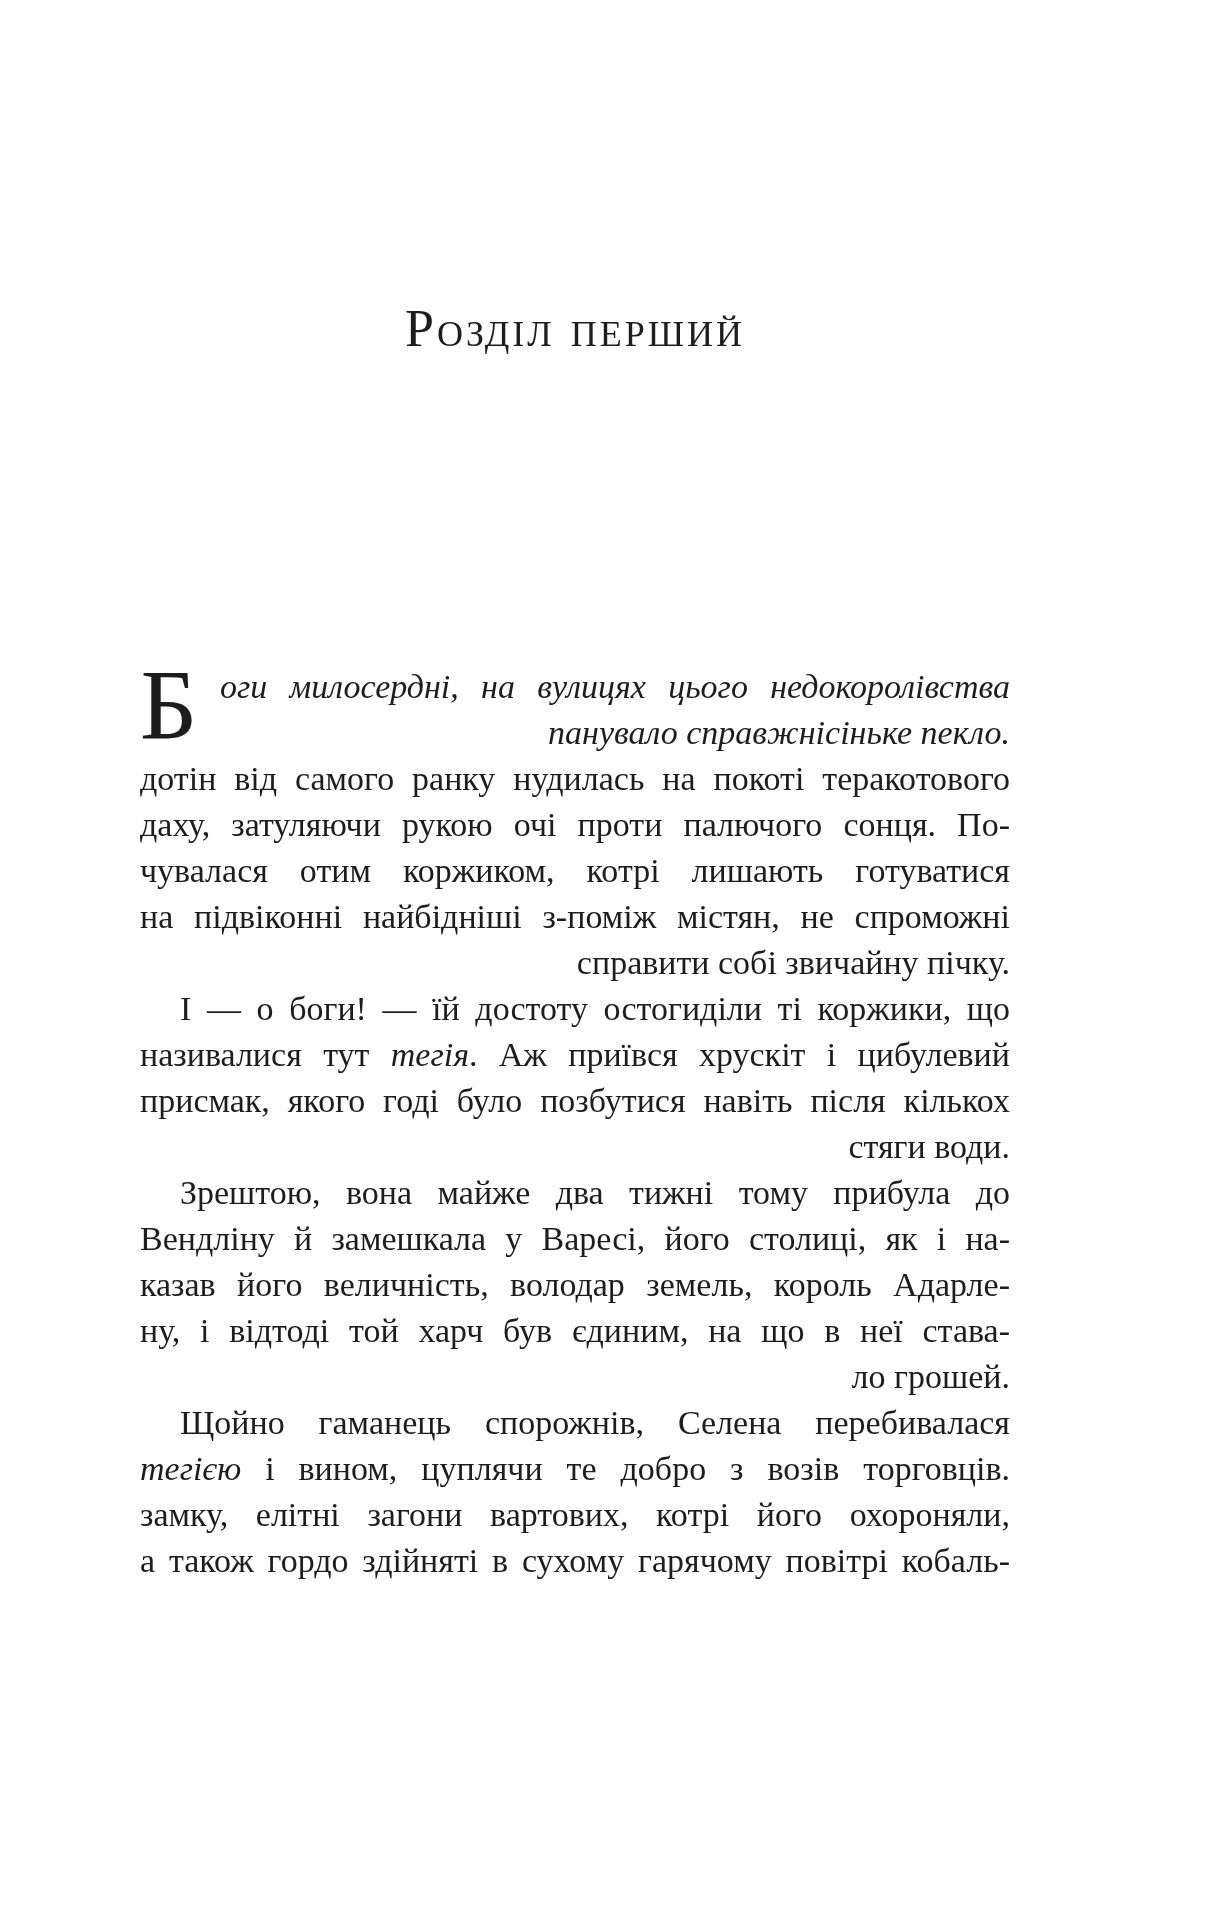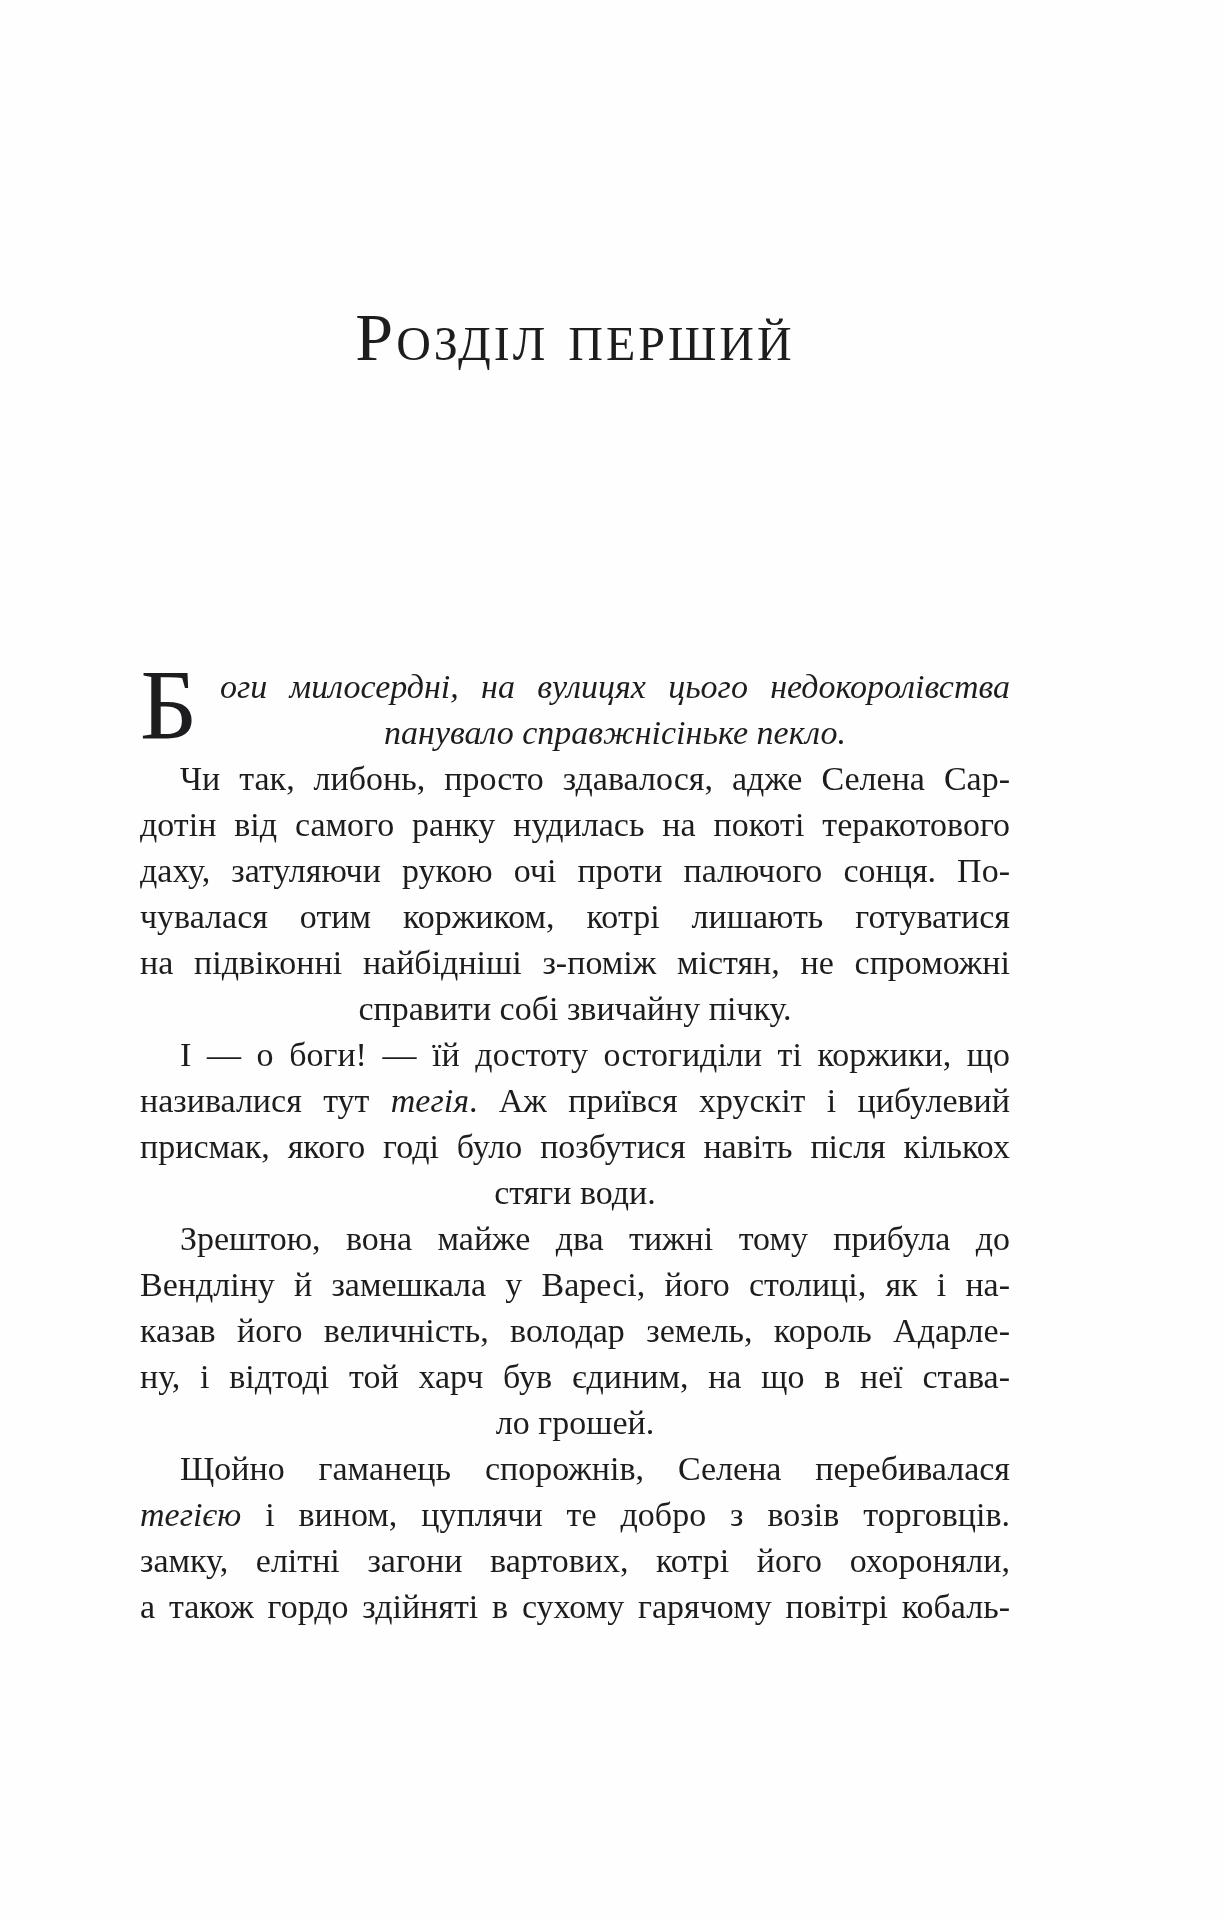--- a/index.html
+++ b/index.html
@@ -14,37 +14,37 @@
   }
   .chapter-heading {
     position: absolute;
     top: 300px;
     left: 140px;
     width: 870px;
     margin: 0;
     text-align: center;
     font-variant: small-caps;
     font-weight: 400;
-    font-size: 68px;
+    font-size: 52px;
     letter-spacing: 3px;
     line-height: 1.1;
   }
   .body-text {
     position: absolute;
     top: 664px;
     left: 140px;
     width: 870px;
     font-size: 34px;
     line-height: 46px;
   }
   .paragraph { position: relative; }
   .text-line {
     height: 46px;
     overflow: hidden;
-    text-align: center;
+    text-align: right;
   }
   .text-line.jst {
     text-align: justify;
     text-align-last: justify;
     text-justify: inter-word;
   }
   .text-line.ind { text-indent: 40px; }
   .has-dropcap .text-line { padding-left: 80px; font-style: italic; }
   .drop-cap {
     position: absolute;
@@ -60,21 +60,20 @@
 
 <div class="page">
   <h1 class="chapter-heading">Розділ перший</h1>
   <div class="body-text">
       <div class="paragraph has-dropcap">
         <span class="drop-cap">Б</span>
         <div class="text-line jst"><span>оги милосердні, на вулицях цього недокоролівства</span></div>
         <div class="text-line"><span>панувало справжнісіньке пекло.</span></div>
       </div>
       <div class="paragraph">
-        <div class="text-line jst ind"><span>Чи так, либонь, просто здавалося, адже Селена Сар-</span></div>
         <div class="text-line jst"><span>дотін від самого ранку нудилась на покоті теракотового</span></div>
         <div class="text-line jst"><span>даху, затуляючи рукою очі проти палючого сонця. По-</span></div>
         <div class="text-line jst"><span>чувалася отим коржиком, котрі лишають готуватися</span></div>
         <div class="text-line jst"><span>на підвіконні найбідніші з-поміж містян, не спроможні</span></div>
         <div class="text-line"><span>справити собі звичайну пічку.</span></div>
       </div>
       <div class="paragraph">
         <div class="text-line jst ind"><span>І — о боги! — їй достоту остогиділи ті коржики, що</span></div>
         <div class="text-line jst"><span>називалися тут </span><em>тегія</em><span>. Аж приївся хрускіт і цибулевий</span></div>
         <div class="text-line jst"><span>присмак, якого годі було позбутися навіть після кількох</span></div>

